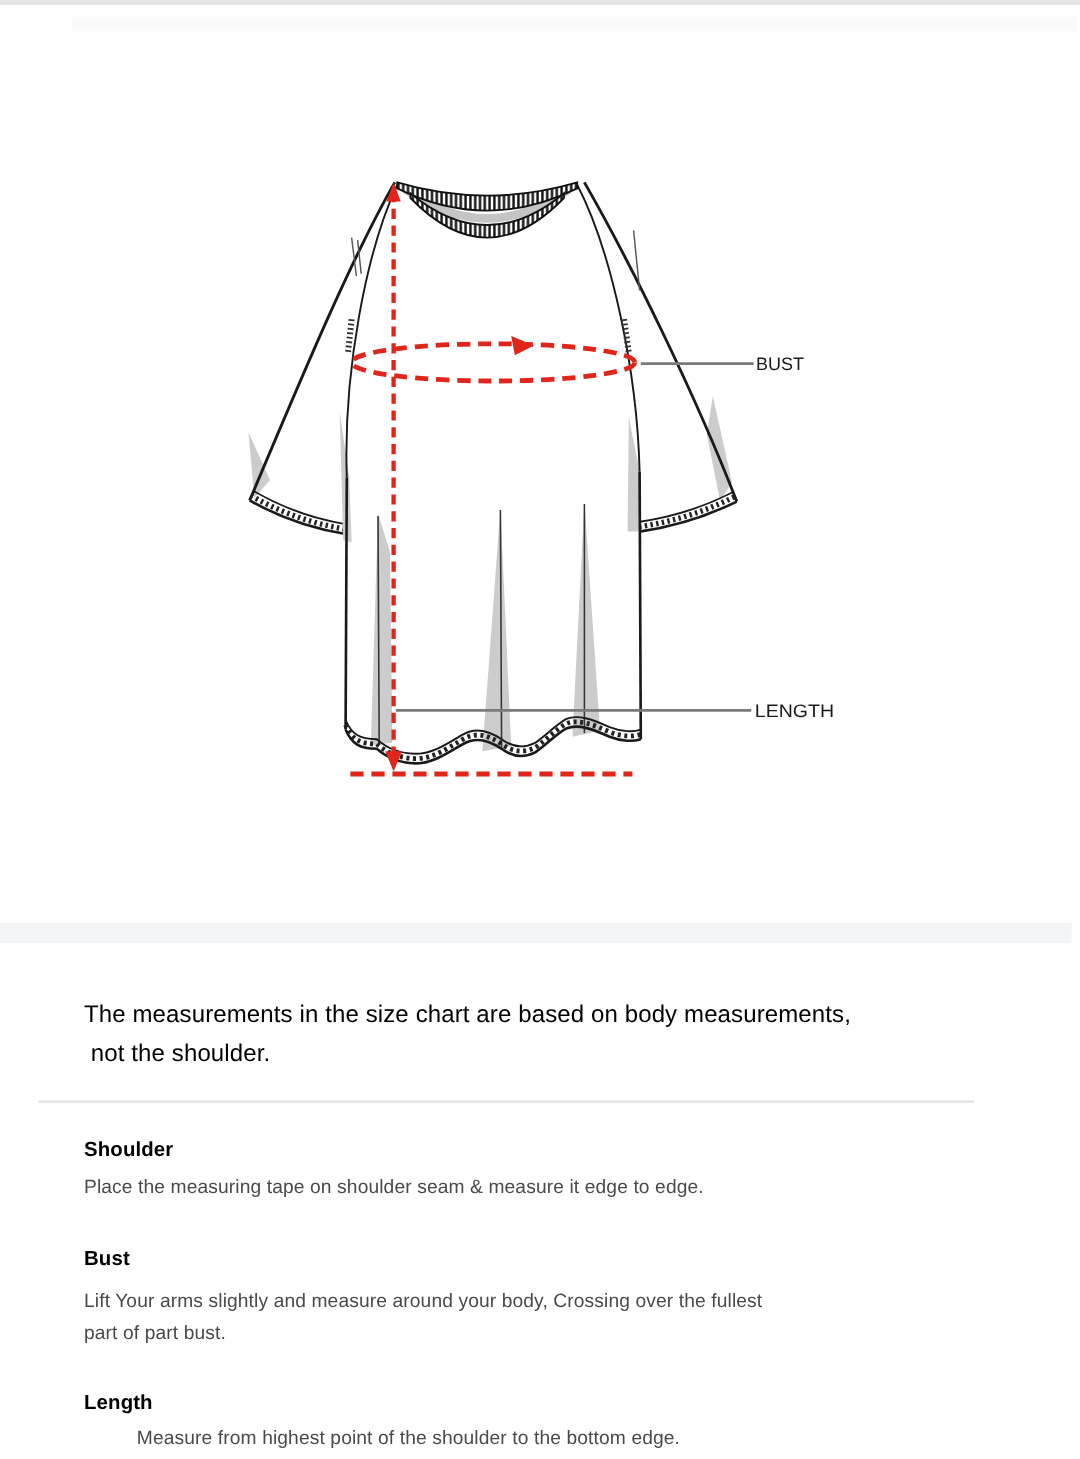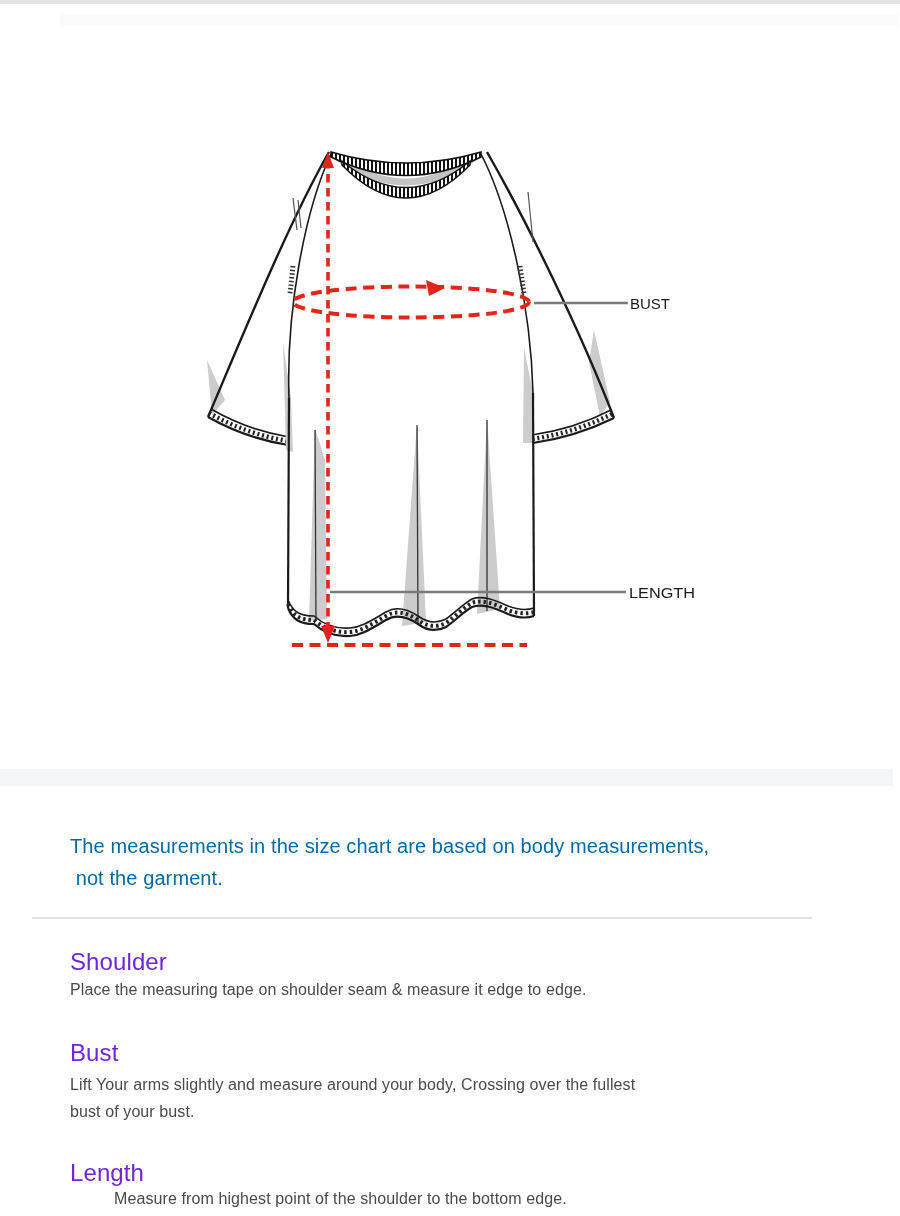--- a/index.html
+++ b/index.html
@@ -10,25 +10,25 @@
     position:relative;
     overflow:hidden;
   }
   .abs{position:absolute;}
   .top-strip{left:0;top:0;width:900px;height:4px;background:#e4e4e4;}
   .faint-band{left:60px;top:14px;width:838px;height:12px;background:#fafafa;}
   .divider-band{left:0;top:769px;width:893px;height:17px;background:#f4f5f7;}
   .rule{left:32px;top:917px;width:780px;height:2px;background:#e3e3e3;}
   .note-line{
     left:70px;
-    font-size:20px;color:#0369a1;white-space:pre;letter-spacing:0.1px;
+    font-size:20px;color:#000000;white-space:pre;letter-spacing:0.1px;
   }
   .sec-heading{
     left:70px;
-    font-size:24px;color:#6d28d9;white-space:pre;letter-spacing:0.1px;
+    font-size:17px;color:#000000;white-space:pre;letter-spacing:0.1px;font-weight:bold;
   }
   .sec-line{
     left:70px;
     font-size:16px;color:#4a4a4a;white-space:pre;letter-spacing:0.1px;
   }
   .diagram-wrap{left:190px;top:130px;width:520px;height:540px;}
   svg text{
     font-family:"Liberation Sans", sans-serif;
     fill:#1a1a1a;
   }
@@ -124,25 +124,25 @@
     <path d="M140,462 L436,462" stroke="#7a7a7a" stroke-width="2.4"></path>
     <text x="440" y="178.5" font-size="15" textLength="40" lengthAdjust="spacingAndGlyphs">BUST</text>
     <text x="439" y="467.5" font-size="15" textLength="66" lengthAdjust="spacingAndGlyphs">LENGTH</text>
   </g>
 </svg>
 </div>
 
 <div class="abs divider-band"></div>
 
 <div class="abs note-line" style="top:835px;">The measurements in the size chart are based on body measurements,</div>
-<div class="abs note-line" style="top:867px;"> not the garment.</div>
+<div class="abs note-line" style="top:867px;"> not the shoulder.</div>
 
 <div class="abs rule"></div>
 
 <div class="abs sec-heading" style="top:948px;">Shoulder</div>
 <div class="abs sec-line" style="top:981px;">Place the measuring tape on shoulder seam &amp; measure it edge to edge.</div>
 
 <div class="abs sec-heading" style="top:1039px;">Bust</div>
 <div class="abs sec-line" style="top:1045px;margin-top:31px;">Lift Your arms slightly and measure around your body, Crossing over the fullest</div>
-<div class="abs sec-line" style="top:1103px;">bust of your bust.</div>
+<div class="abs sec-line" style="top:1103px;">part of part bust.</div>
 
 <div class="abs sec-heading" style="top:1159px;">Length</div>
 <div class="abs sec-line" style="top:1190px;margin-left:44px;">Measure from highest point of the shoulder to the bottom edge.</div>
 
 </body></html>

